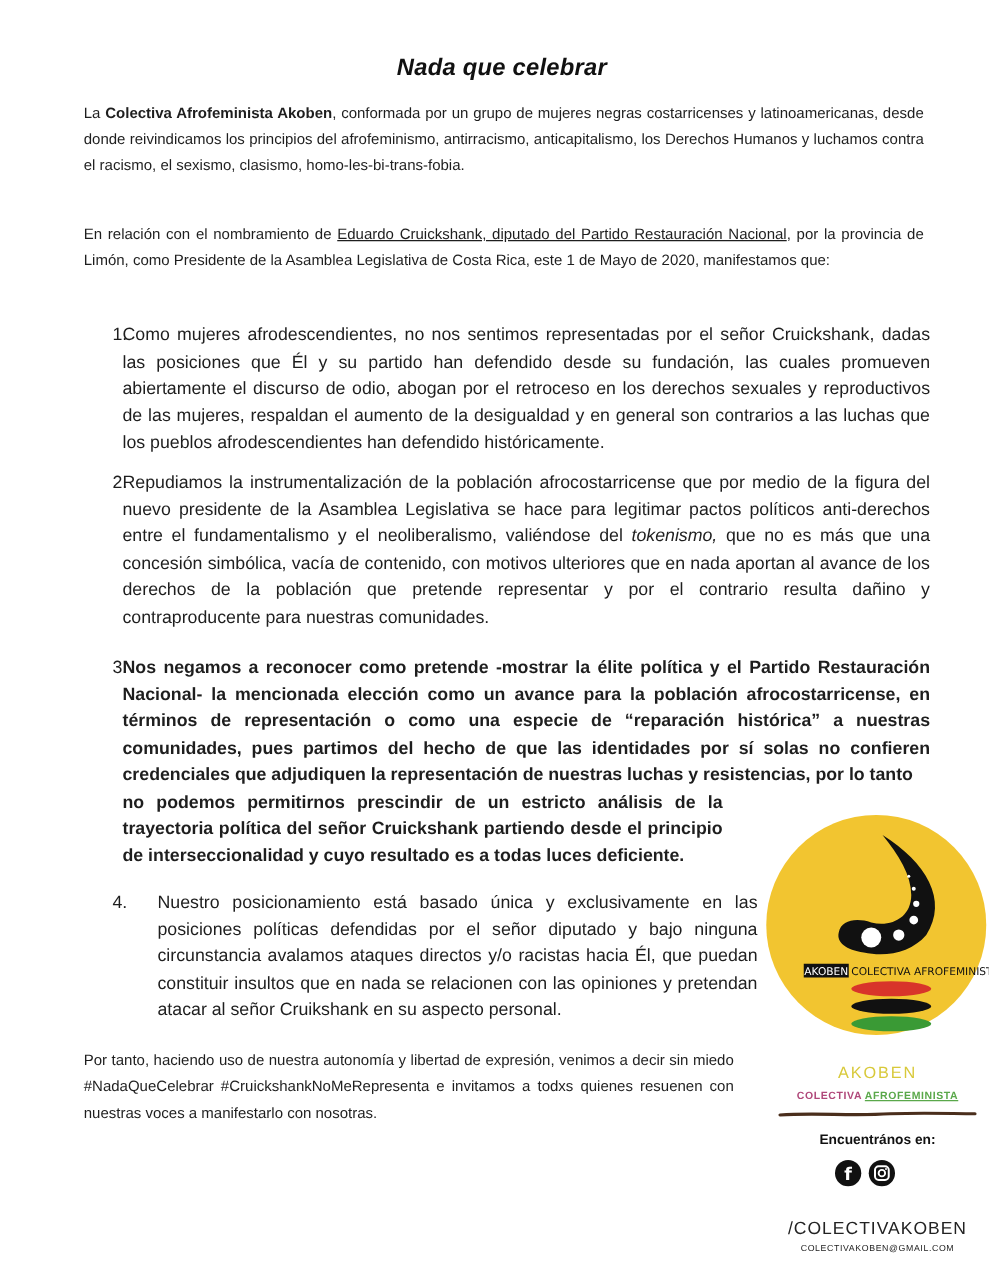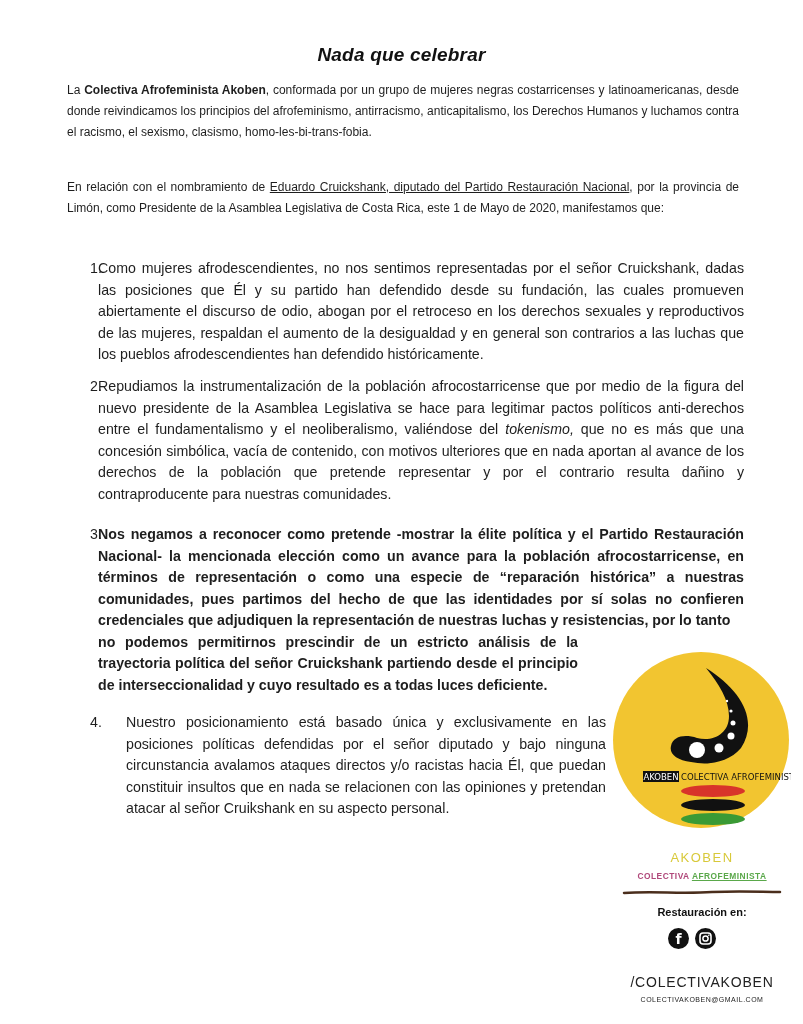--- a/index.html
+++ b/index.html
@@ -79,20 +79,21 @@
   <div class="list-item li3">
     <span class="num">3.</span>
     <span class="txt"><span>Nos negamos a reconocer como pretende -mostrar la élite política y el Partido Restauración Nacional- la mencionada elección como un avance para la población afrocostarricense, en términos de representación o como una especie de “reparación  histórica” a nuestras comunidades, pues partimos del hecho de que las identidades por sí solas no confieren credenciales que adjudiquen la representación de nuestras luchas y resistencias, por lo tanto</span><span class="narrow">no podemos permitirnos prescindir de un estricto análisis de la trayectoria política del señor Cruickshank  partiendo desde el principio de interseccionalidad y cuyo resultado es a todas luces deficiente.</span></span>
   </div>
 
   <div class="list-item li4">
     <span class="num">4.</span>
     <span class="txt">Nuestro posicionamiento está basado única y exclusivamente en las posiciones políticas defendidas por el señor diputado y bajo ninguna circunstancia avalamos ataques directos y/o  racistas hacia Él,  que puedan constituir  insultos que en nada se relacionen con las opiniones y pretendan atacar al señor Cruikshank en su aspecto personal.</span>
   </div>
 
+  <p class="para p-closing" style="margin:0;">Por tanto, haciendo uso de nuestra autonomía y libertad de expresión, venimos a decir sin miedo #NadaQueCelebrar #CruickshankNoMeRepresenta e invitamos a todxs quienes resuenen con nuestras voces a manifestarlo con nosotras.</p>
 
   <div class="logo">
     <svg width="180" height="180" viewBox="0 0 180 180">
       <circle cx="90" cy="90" r="88" fill="#f2c530"></circle>
       <path d="M95 18 C130 40 148 70 130 98 C118 112 98 116 80 112 C66 110 58 104 60 96 C62 86 74 84 86 88 C102 92 118 84 118 66 C118 50 108 34 95 18 Z" fill="#111"></path>
       <circle cx="86" cy="100" r="8" fill="#fff"></circle>
       <circle cx="108" cy="98" r="4.5" fill="#fff"></circle>
       <circle cx="120" cy="86" r="3.5" fill="#fff"></circle>
       <circle cx="122" cy="73" r="2.5" fill="#fff"></circle>
       <circle cx="120" cy="61" r="1.6" fill="#fff"></circle>
@@ -107,21 +108,21 @@
   </div>
 
   <div class="brand">
     <div class="brand-name">AKOBEN</div>
     <div class="brand-sub"><span class="c1">COLECTIVA</span> <span class="c2">AFROFEMINISTA</span></div>
     <svg class="brush" viewBox="0 0 160 6">
       <path d="M2 4 C30 2 60 5 90 3 C120 2 140 3 158 3" stroke="#4a2e1c" stroke-width="2.5" fill="none" stroke-linecap="round"></path>
     </svg>
   </div>
 
-  <div class="find">Restauración en:</div>
+  <div class="find">Encuentrános en:</div>
 
   <div class="socials">
     <div class="soc">
       <svg width="21" height="21" viewBox="0 0 21 21">
           <text x="10.5" y="16" font-size="14" font-weight="bold" fill="#fff" text-anchor="middle" font-family="DejaVu Sans, sans-serif">f</text>
         </svg>
     </div>
     <div class="soc">
       <svg width="21" height="21" viewBox="0 0 21 21">
           <rect x="5" y="5" width="11" height="11" rx="3" fill="none" stroke="#fff" stroke-width="1.6"></rect>

